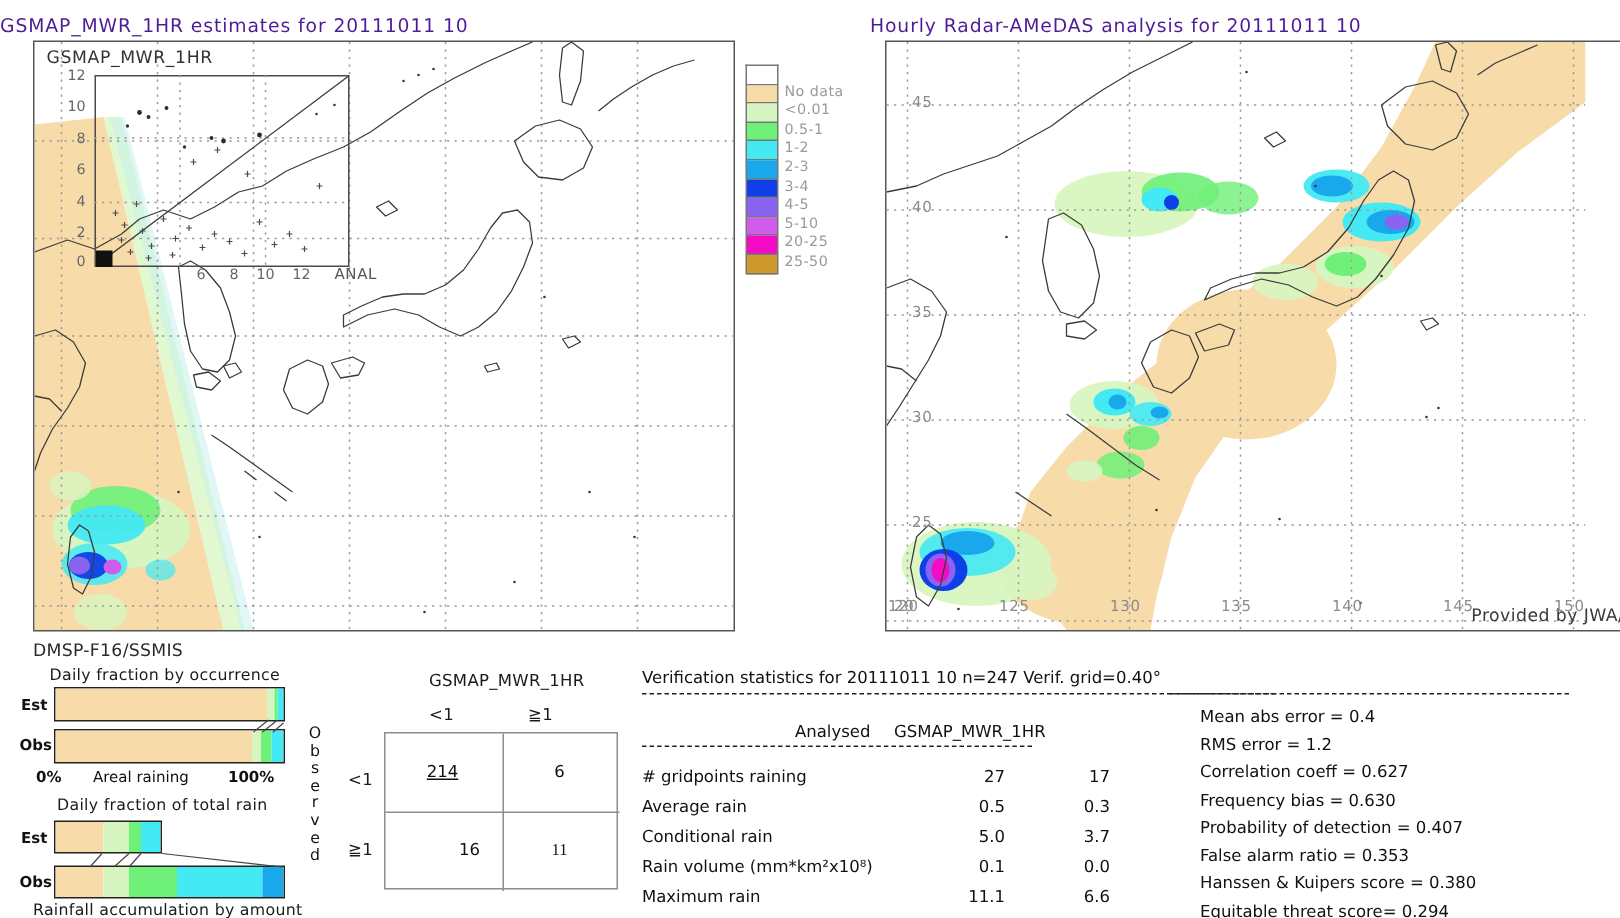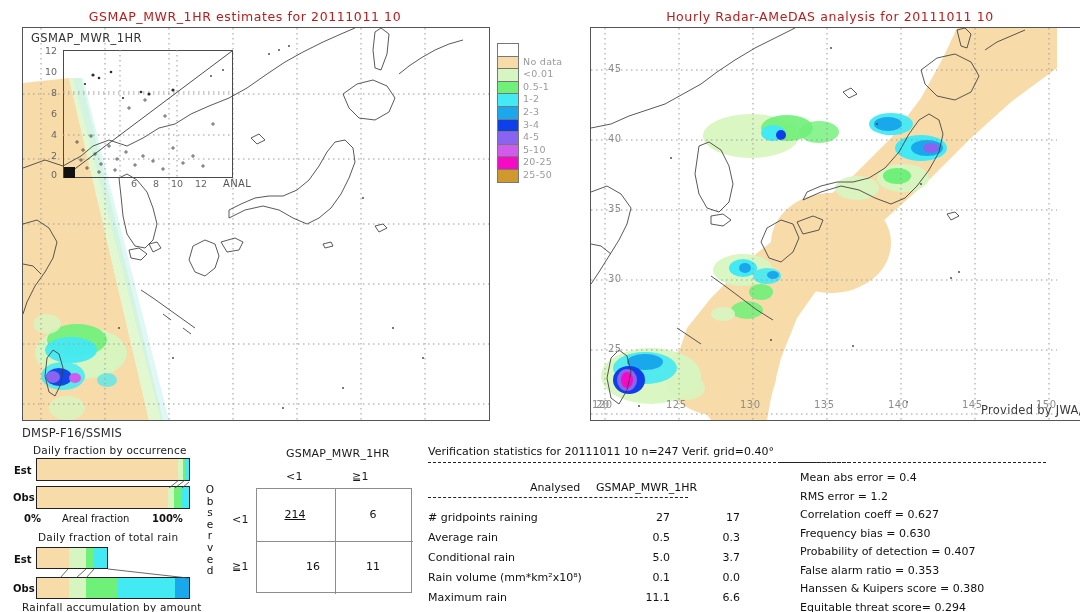--- a/index.html
+++ b/index.html
@@ -8,24 +8,24 @@
     width: 1080px; height: 612px;
     background: #ffffff;
     font-family: "DejaVu Sans", sans-serif;
     overflow: hidden;
   }
   #root { position: relative; width: 1080px; height: 612px; }
 
   .ttl {
     position: absolute;
     font-size: 12.5px;
-    color: #b91c1c;
+    color: #4c1d95;
     letter-spacing: 0.6px;
     white-space: nowrap;
-    text-align: center;
+    text-align: left;
   }
 
   
   .mapframe {
     position: absolute;
     border: 1px solid #555;
     background: #ffffff;
     overflow: hidden;
   }
 
@@ -462,21 +462,21 @@
 
   <svg width="200" height="14" style="position:absolute;left:36px;top:479px;">
     <g stroke="#444" stroke-width="0.8" fill="none">
       <line x1="143" y1="1" x2="133" y2="9"></line>
       <line x1="149" y1="1" x2="139" y2="9"></line>
       <line x1="153" y1="3" x2="146" y2="9"></line>
     </g>
   </svg>
 
   <div class="axlabel0" style="left:24px; top:513px;">0%</div>
-  <div class="axlabel0" style="left:62px; top:513px; font-weight:normal;">Areal fraction</div>
+  <div class="axlabel0" style="left:62px; top:513px; font-weight:normal;">Areal raining</div>
   <div class="axlabel0" style="left:152px; top:513px;">100%</div>
 
   <div class="bartitle" style="left:38px; top:531px;">Daily fraction of total rain</div>
 
   <div class="barlab" style="left:14px; top:554px;">Est</div>
   <div class="bar" id="amt-est" style="left:36px; top:547px; width:72px; height:22px;">
       <div class="seg" style="background: rgb(247, 220, 170); width: 45%;"></div>
       <div class="seg" style="background: rgb(215, 245, 192); width: 25%;"></div>
       <div class="seg" style="background: rgb(111, 240, 120); width: 11%;"></div>
       <div class="seg" style="background: rgb(67, 233, 243); width: 19%;"></div>
@@ -520,21 +520,21 @@
   <div class="plain" style="left:232px; top:513px;">&lt;1</div>
   <div class="plain" style="left:232px; top:560px;">≧1</div>
 
   <div class="ctable" style="left:256px; top:488px; width:156px; height:105px;">
     <div class="ctvline" style="left:78px; top:0; height:105px;"></div>
     <div class="cthline" style="left:0; top:52px; width:156px;"></div>
   </div>
   <div class="ctcell" style="left:256px; top:488px; width:78px; height:52px;text-decoration:underline;">214</div>
   <div class="ctcell" style="left:334px; top:488px; width:78px; height:52px;">6</div>
   <div class="ctcell" style="left:256px; top:540px; width:78px; height:53px;padding-left:36px;">16</div>
-  <div class="ctcell" style="left:334px; top:540px; width:78px; height:53px;">11</div>
+  <div class="ctcell" style="left:334px; top:540px; width:78px; height:53px;font-family:Liberation Serif, serif;">11</div>
 
   <div class="mono-row" style="left:428px; top:445px;">Verification statistics for 20111011 10  n=247  Verif. grid=0.40°</div>
   <div class="dashrule" style="left:428px; top:462px; width:618px;"></div>
 
   <div class="mono-row" style="left:530px; top:481px;">Analysed</div>
   <div class="mono-row" style="left:596px; top:481px;">GSMAP_MWR_1HR</div>
   <div class="dashrule" style="left:428px; top:497px; width:260px;"></div>
 
   <div id="verif-rows">
       <div class="mono-row" style="left: 428px; top: 511px;"># gridpoints raining</div>

